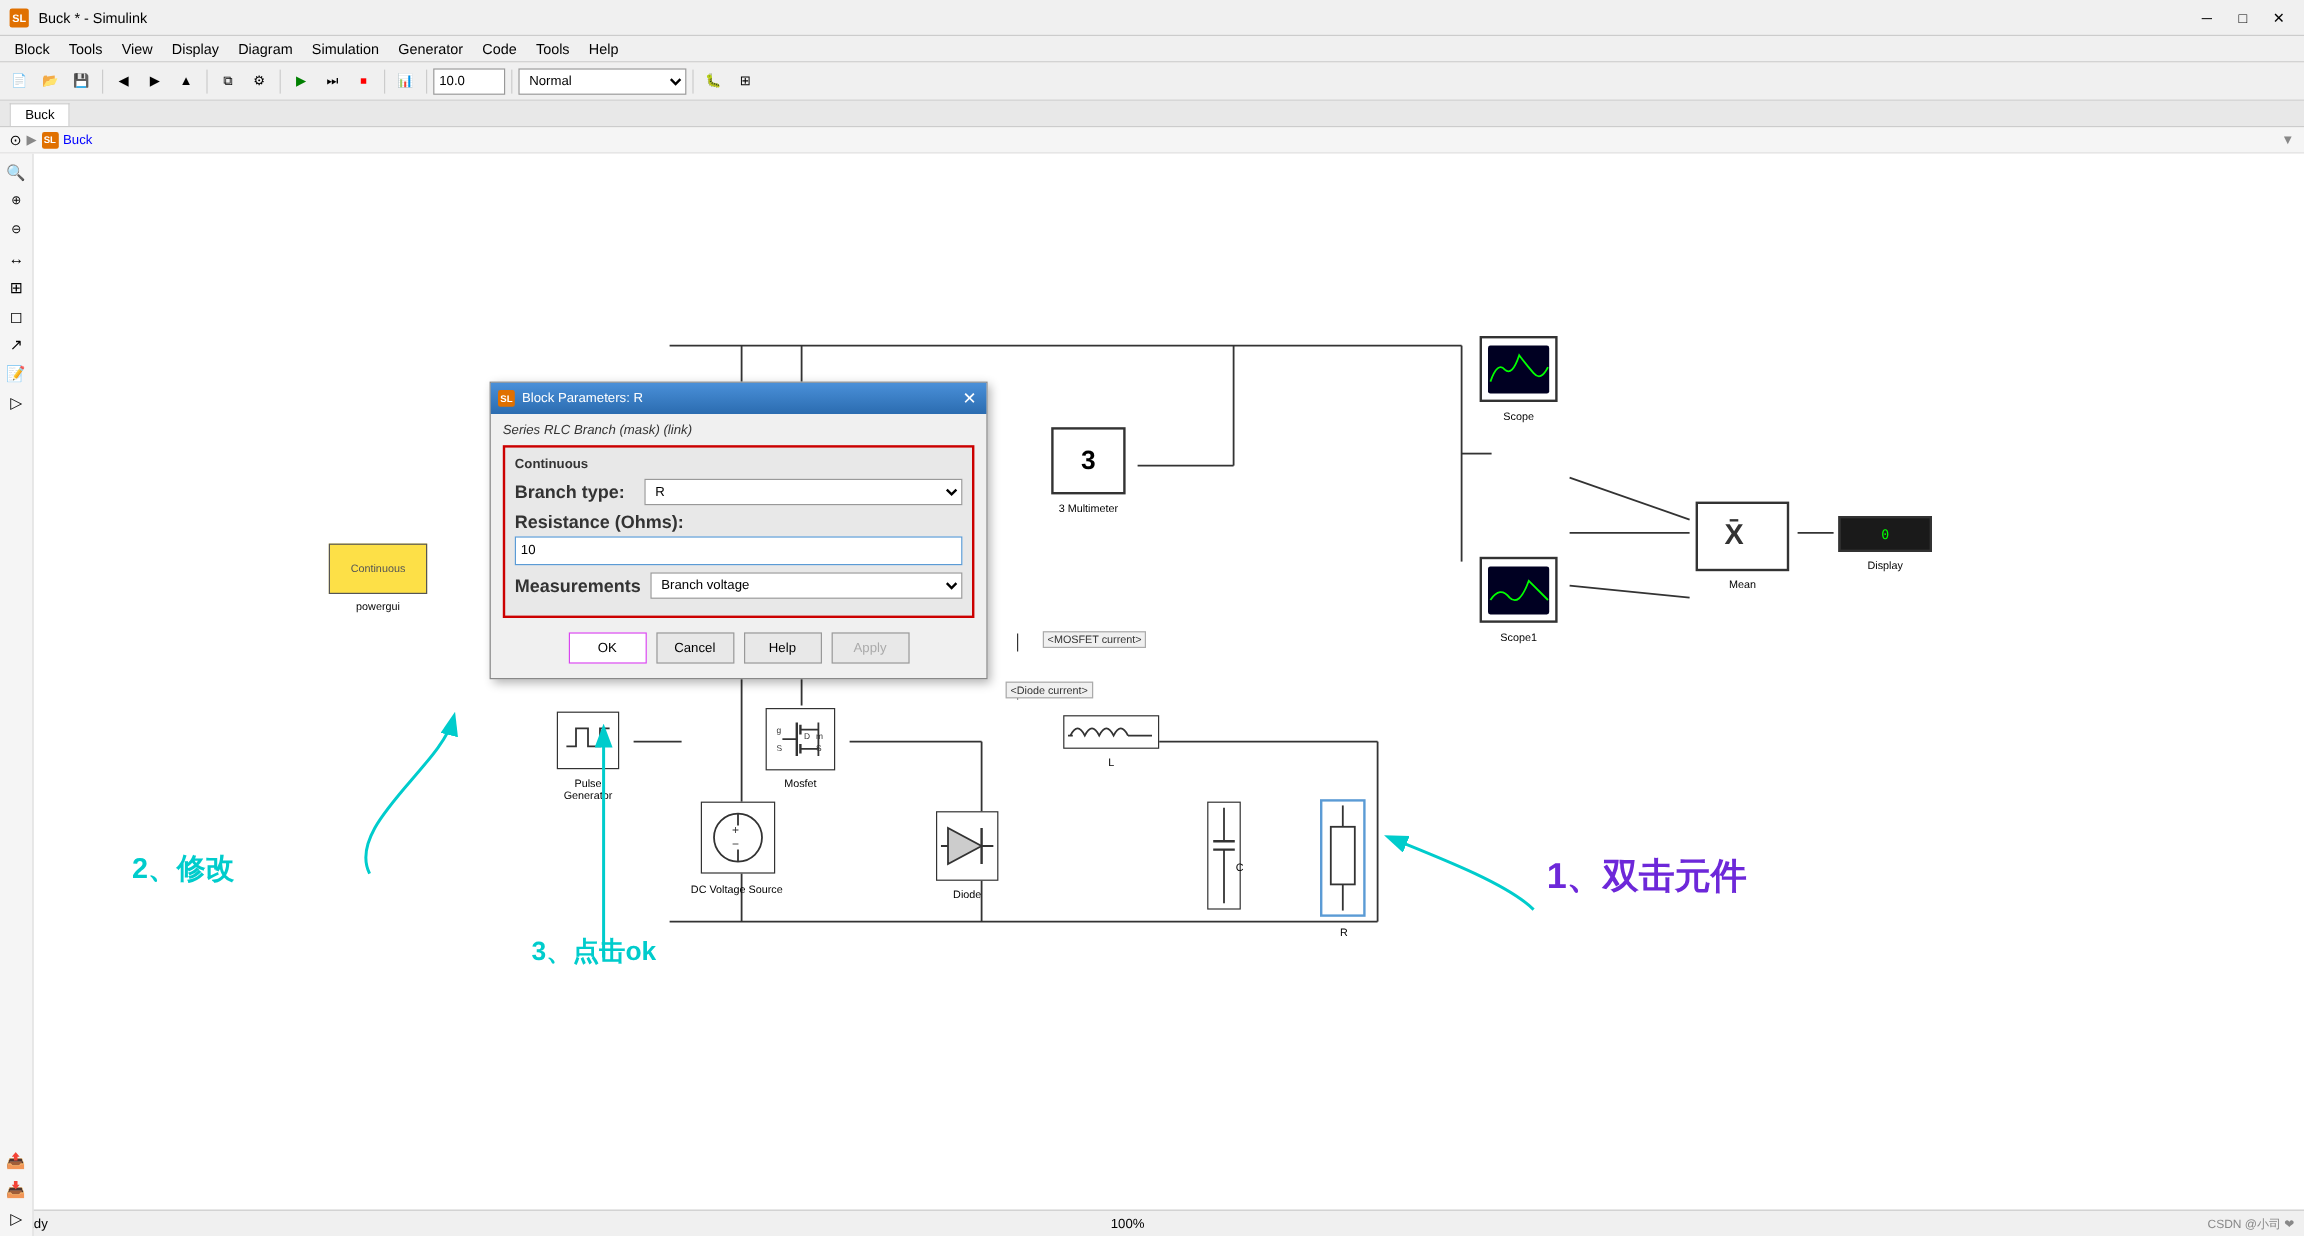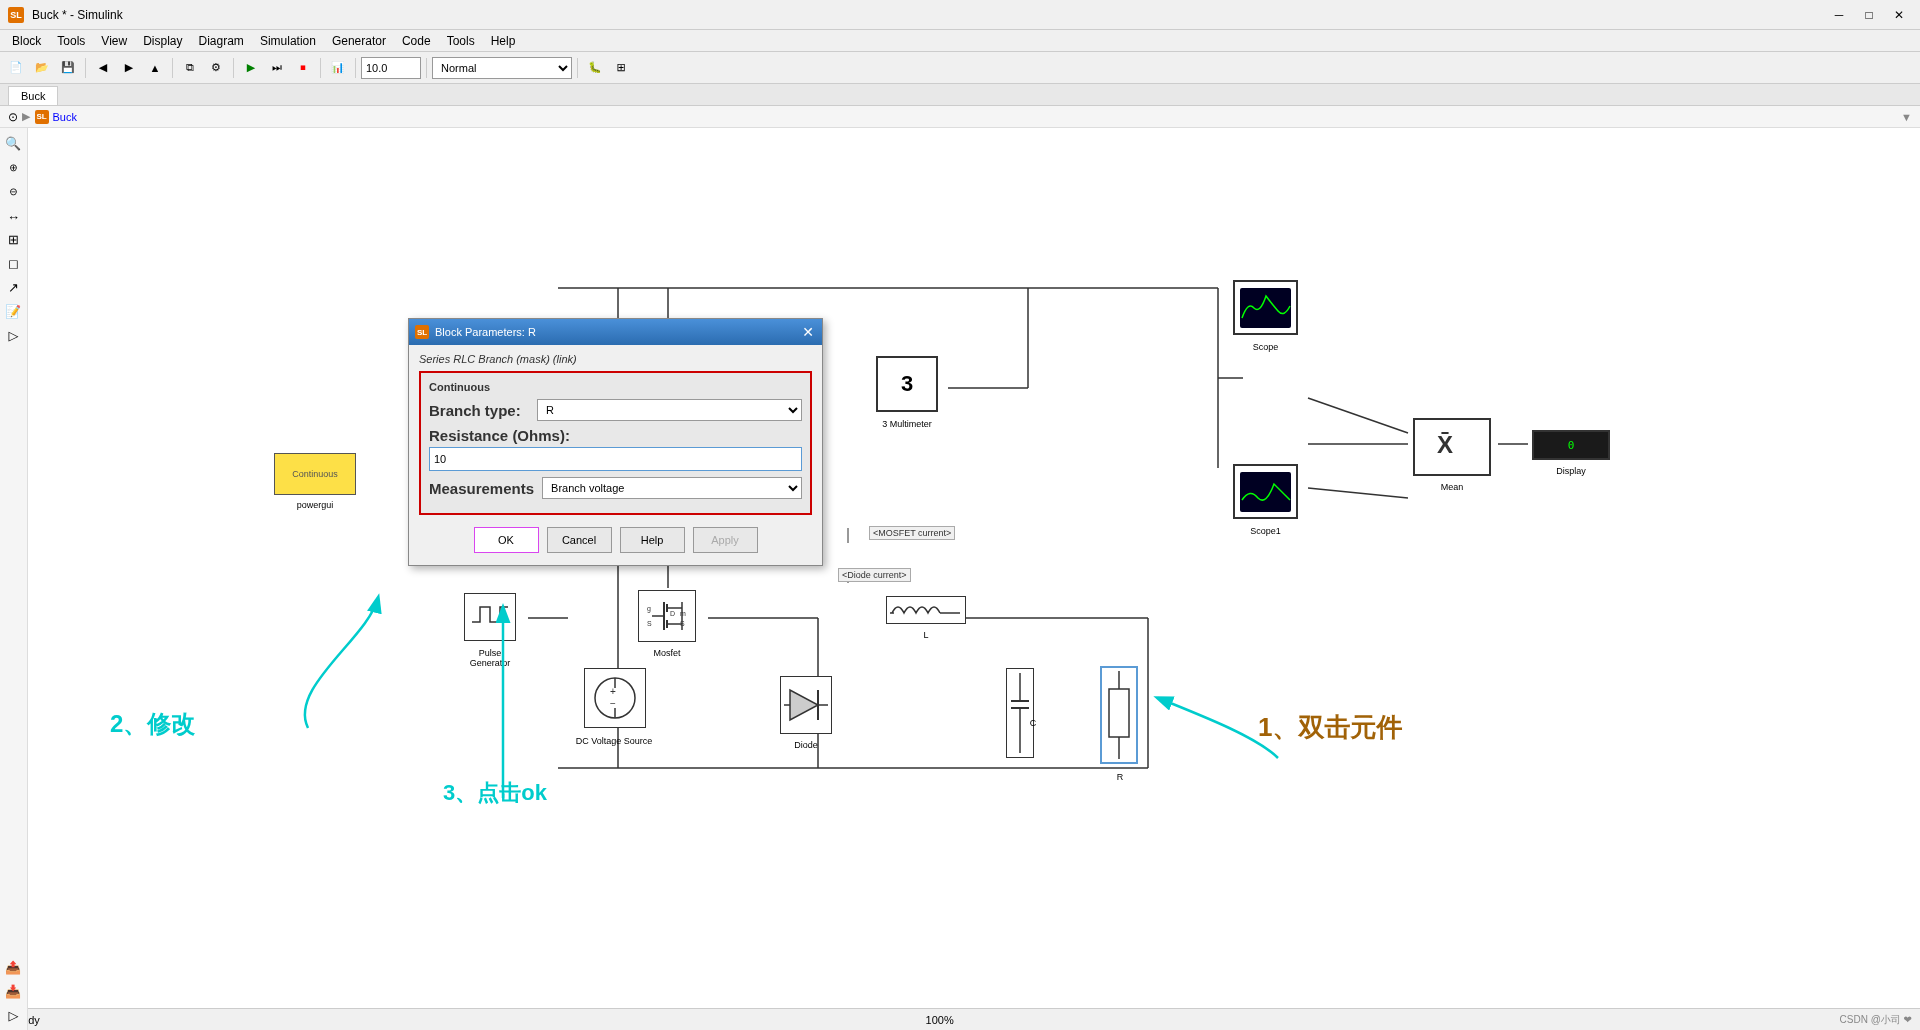--- a/index.html
+++ b/index.html
@@ -540,21 +540,21 @@
 
     <svg style="position:absolute; left:415px; top:440px; width:120px; height:240px; pointer-events:none;">
       <defs>
         <marker id="ah2" markerWidth="8" markerHeight="8" refX="6" refY="3" orient="auto">
           <path d="M0,0 L0,6 L8,3 z" fill="#00cccc"></path>
         </marker>
       </defs>
       <path d="M60,230 C60,180 60,100 60,40" stroke="#00cccc" stroke-width="2.5" fill="none" marker-end="url(#ah2)"></path>
     </svg>
 
-    <div class="annotation" style="position:absolute; left:1230px; top:582px; font-size:26px; color:#a16207; font-weight:bold;">1、双击元件</div>
+    <div class="annotation" style="position:absolute; left:1261px; top:582px; font-size:30px; color:#6d28d9; font-weight:bold;">1、双击元件</div>
 
     <svg style="position:absolute; left:1080px; top:530px; width:180px; height:110px; pointer-events:none;">
       <defs>
         <marker id="ah3" markerWidth="8" markerHeight="8" refX="6" refY="3" orient="auto">
           <path d="M0,0 L0,6 L8,3 z" fill="#00cccc"></path>
         </marker>
       </defs>
       <path d="M170,100 C150,80 100,60 50,40" stroke="#00cccc" stroke-width="2.5" fill="none" marker-end="url(#ah3)"></path>
     </svg>
 

